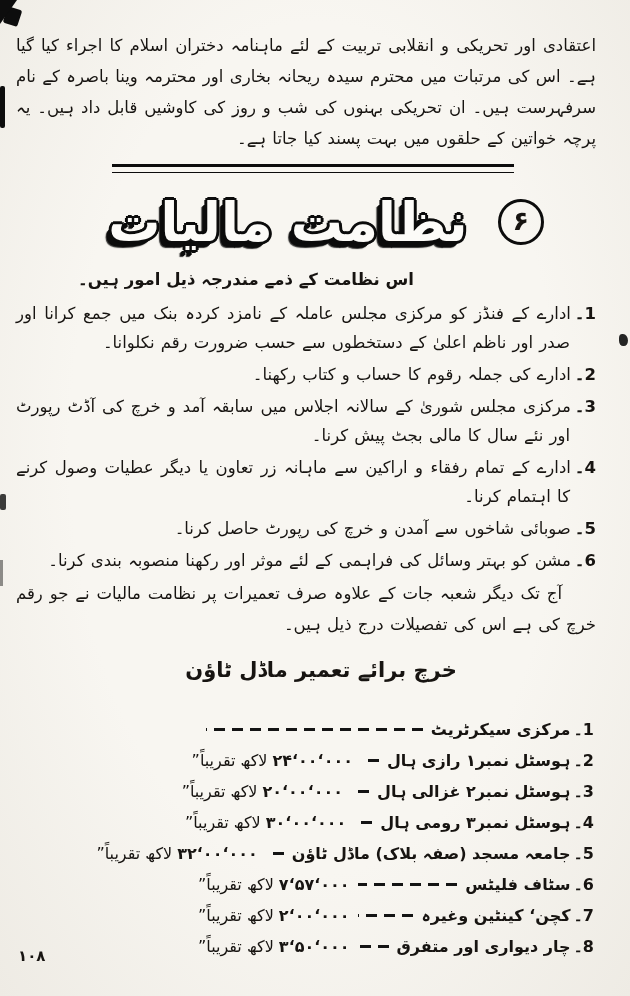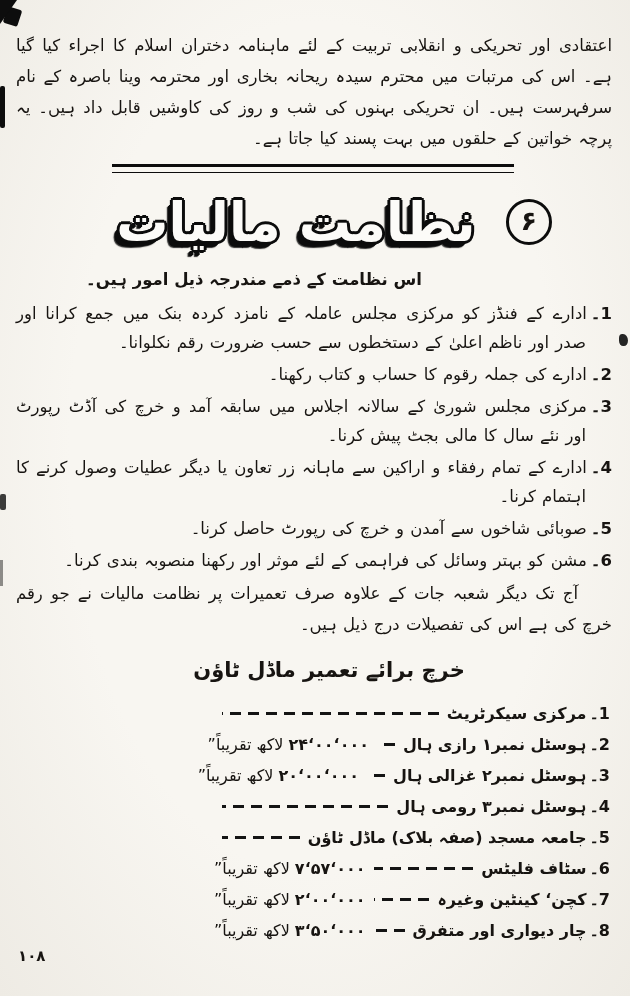--- a/index.html
+++ b/index.html
@@ -1,21 +1,21 @@
 <!DOCTYPE html>
 <html lang="ur"><head>
 <meta charset="utf-8">
 <style>
   html,body{margin:0;padding:0;}
   body{background:#777;font-family:"DejaVu Sans",sans-serif;}
   .page{
     position:relative;width:630px;height:996px;margin:0 auto;overflow:hidden;
     background:radial-gradient(ellipse at 50% 45%, #f8f6f1 55%, #eeebe4 100%);
     color:#171411;direction:rtl;box-sizing:border-box;
-    padding:30px 18px 0 16px;
+    padding:30px 34px 0 16px;
   }
   p{margin:0;}
   .para{
     font-size:16.5px;line-height:31px;text-align:justify;font-weight:500;
     word-spacing:1px;
   }
   .para.indent{text-indent:34px;}
   
   .rule-double{
     width:402px;margin:10px auto 4px 96px;height:5px;
@@ -44,21 +44,21 @@
   }
   
   .duties{list-style:none;margin:4px 0 0 0;padding:0;}
   .duties li{
     font-size:16.5px;line-height:29px;text-align:justify;margin-bottom:3px;
     padding-right:26px;text-indent:-26px;word-spacing:1px;
   }
   .duty-num{font-weight:600;padding-left:4px;}
   
   .exp-heading{
-    text-align:center;font-size:21px;font-weight:800;margin:18px 0 16px 30px;
+    text-align:center;font-size:21px;font-weight:800;margin:18px 0 32px 30px;
     letter-spacing:0;
   }
   .exp-list{width:396px;margin:0 2px 0 auto;}
   .exp-row{display:flex;align-items:center;height:31px;font-size:16px;}
   .exp-label{font-weight:700;white-space:nowrap;flex:0 0 auto;}
   .exp-num{font-weight:700;padding-left:3px;}
   .exp-dashes{
     flex:1 1 auto;height:3px;margin:0 8px;min-width:18px;
     background:repeating-linear-gradient(to left,#141414 0 11px,transparent 11px 18px);
   }
@@ -128,25 +128,27 @@
 
     <div class="exp-row">
       <span class="exp-label"><span class="exp-num">3۔</span><span>ہوسٹل نمبر۲ غزالی ہال</span></span>
       <span class="exp-dashes"></span>
       <span class="exp-amount"><bdo dir="ltr">۲۰‘۰۰‘۰۰۰</bdo> <span>لاکھ تقریباً”</span></span>
     </div>
 
     <div class="exp-row">
       <span class="exp-label"><span class="exp-num">4۔</span><span>ہوسٹل نمبر۳ رومی ہال</span></span>
       <span class="exp-dashes"></span>
+      <span class="exp-amount"><bdo dir="ltr">۳۰‘۰۰‘۰۰۰</bdo> <span>لاکھ تقریباً”</span></span>
     </div>
 
     <div class="exp-row">
       <span class="exp-label"><span class="exp-num">5۔</span><span>جامعہ مسجد (صفہ بلاک) ماڈل ٹاؤن</span></span>
       <span class="exp-dashes"></span>
+      <span class="exp-amount"><bdo dir="ltr">۳۲‘۰۰‘۰۰۰</bdo> <span>لاکھ تقریباً”</span></span>
     </div>
 
     <div class="exp-row">
       <span class="exp-label"><span class="exp-num">6۔</span><span>سٹاف فلیٹس</span></span>
       <span class="exp-dashes"></span>
       <span class="exp-amount"><bdo dir="ltr">۷‘۵۷‘۰۰۰</bdo> <span>لاکھ تقریباً”</span></span>
     </div>
 
     <div class="exp-row">
       <span class="exp-label"><span class="exp-num">7۔</span><span>کچن‘ کینٹین وغیرہ</span></span>

